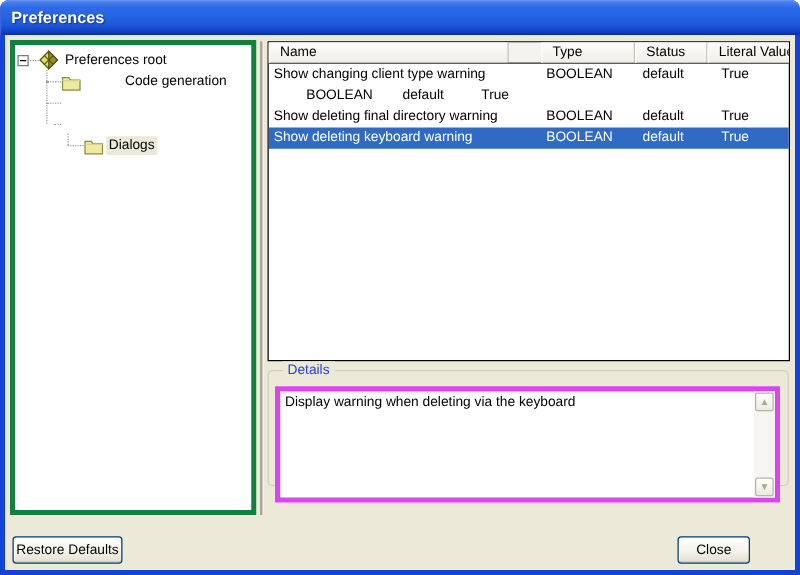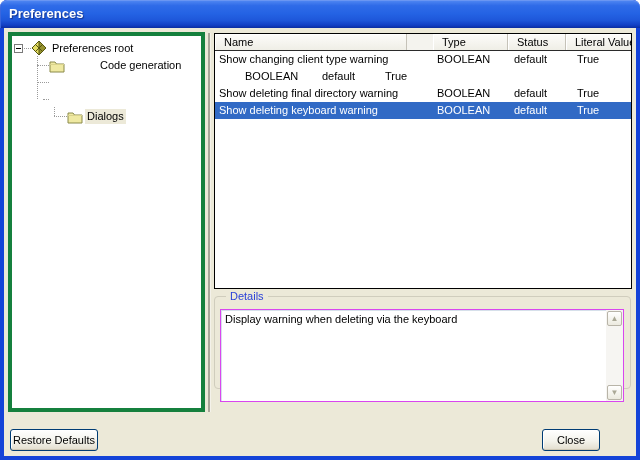--- a/index.html
+++ b/index.html
@@ -79,21 +79,21 @@
   .details-group {
     position:absolute; left:210px; top:268px; width:417px; height:93px;
     border:1px solid #d0cdbd; border-radius:4px;
   }
   .details-label {
     position:absolute; left:11px; top:-8px; padding:0 4px;
     background:#ece9d8; color:#2b41d8; line-height:15px;
   }
   .details-text {
     position:absolute; left:5px; top:12px; width:404px; height:93px;
-    background:#fff; border:1px solid #d946ef;
+    background:#fff; border:4px solid #d946ef;
     box-shadow:inset 1px 1px 0 #d6e0ea;
   }
   .details-text .txt { position:absolute; left:4px; top:2px; right:20px; line-height:14px; }
 
   
   .vscroll {
     position:absolute; right:0; top:0; width:17px; height:100%;
     background:#f6f5f2;
   }
   .sbtn {

